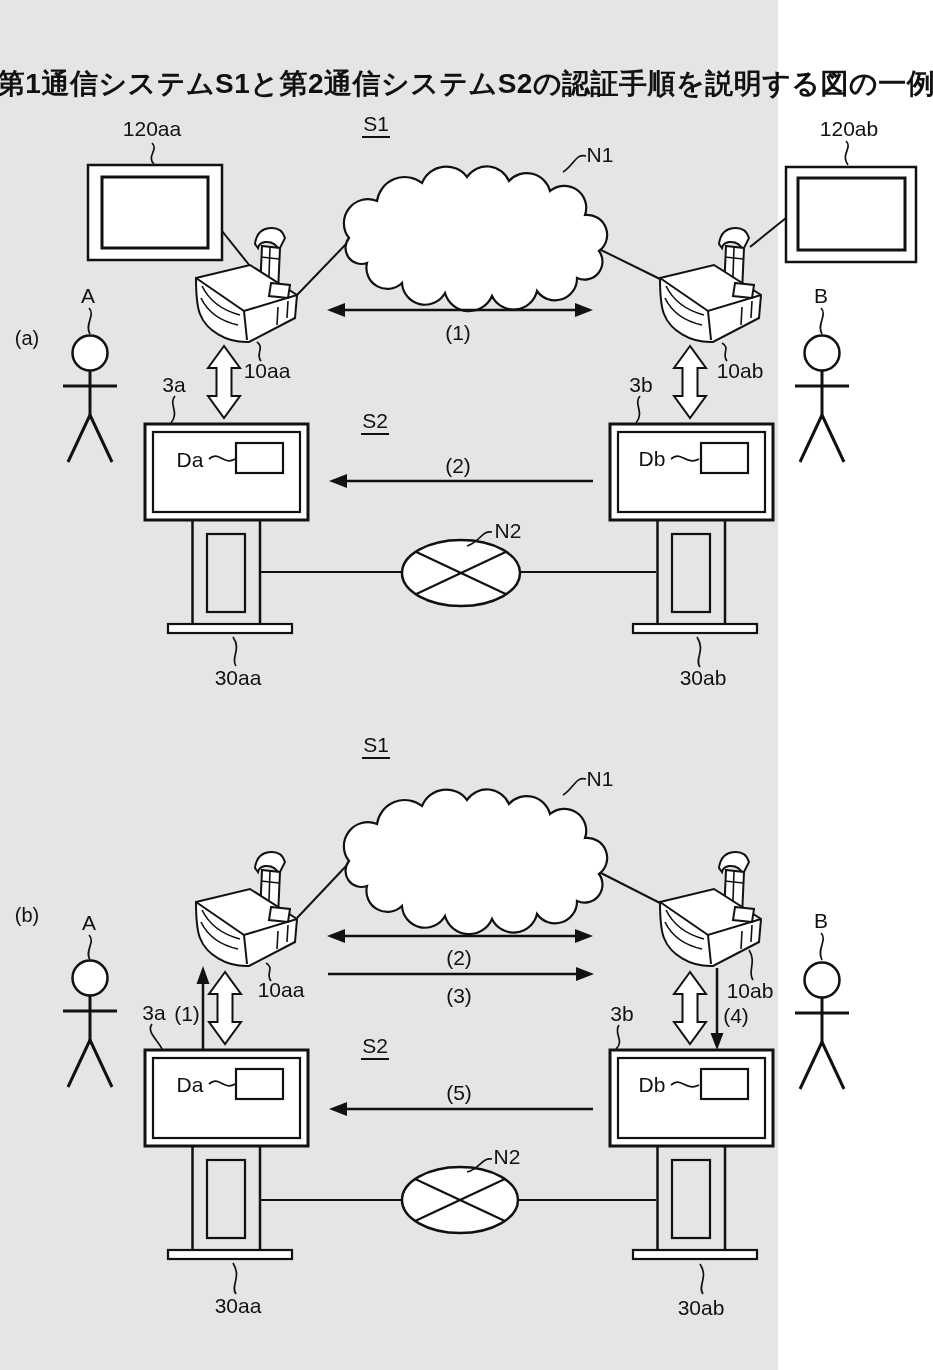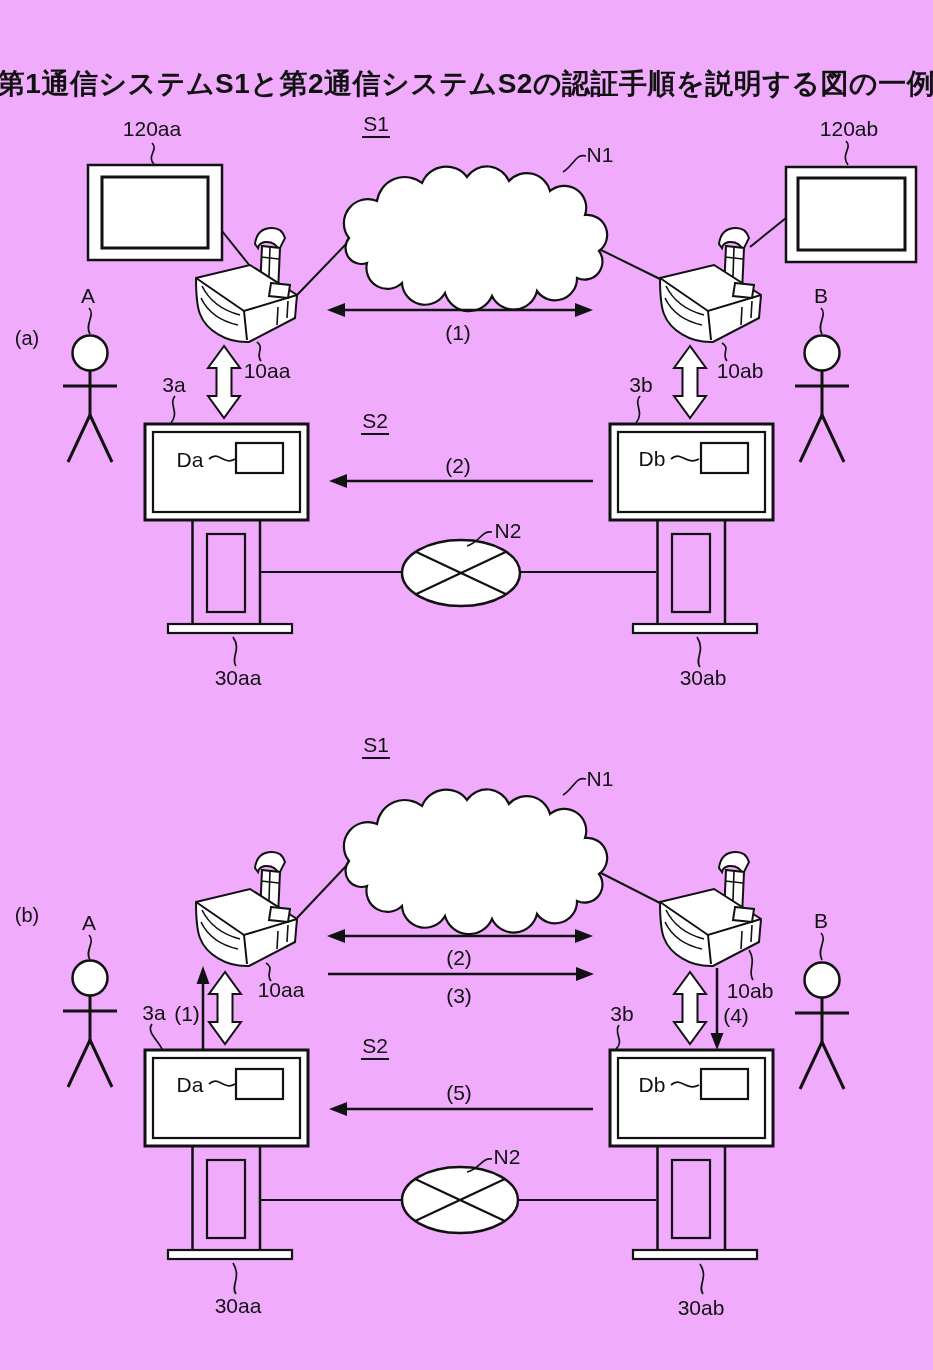--- a/index.html
+++ b/index.html
@@ -1,16 +1,16 @@
 <!DOCTYPE html>
 <html><head>
 <meta charset="utf-8">
 <style>
   html,body { margin:0; padding:0; background:#ffffff; }
-  .page { width:933px; height:1370px; position:relative; background:#f0abfc; }
+  .page { width:778px; height:1370px; position:relative; background:#e5e5e5; }
   svg { display:block; }
   text { font-family:"Liberation Sans","DejaVu Sans",sans-serif; fill:#111; }
   .title-t { font-size:28px; font-weight:bold; letter-spacing:0.5px; }
   .lbl  { font-size:21px; }
   .lbl-sm { font-size:20px; }
   .ln   { stroke:#111; fill:none; }
   .s15  { stroke-width:1.6; }
   .s2   { stroke-width:2; }
   .s22  { stroke-width:2.2; }
   .s25  { stroke-width:2.5; }

